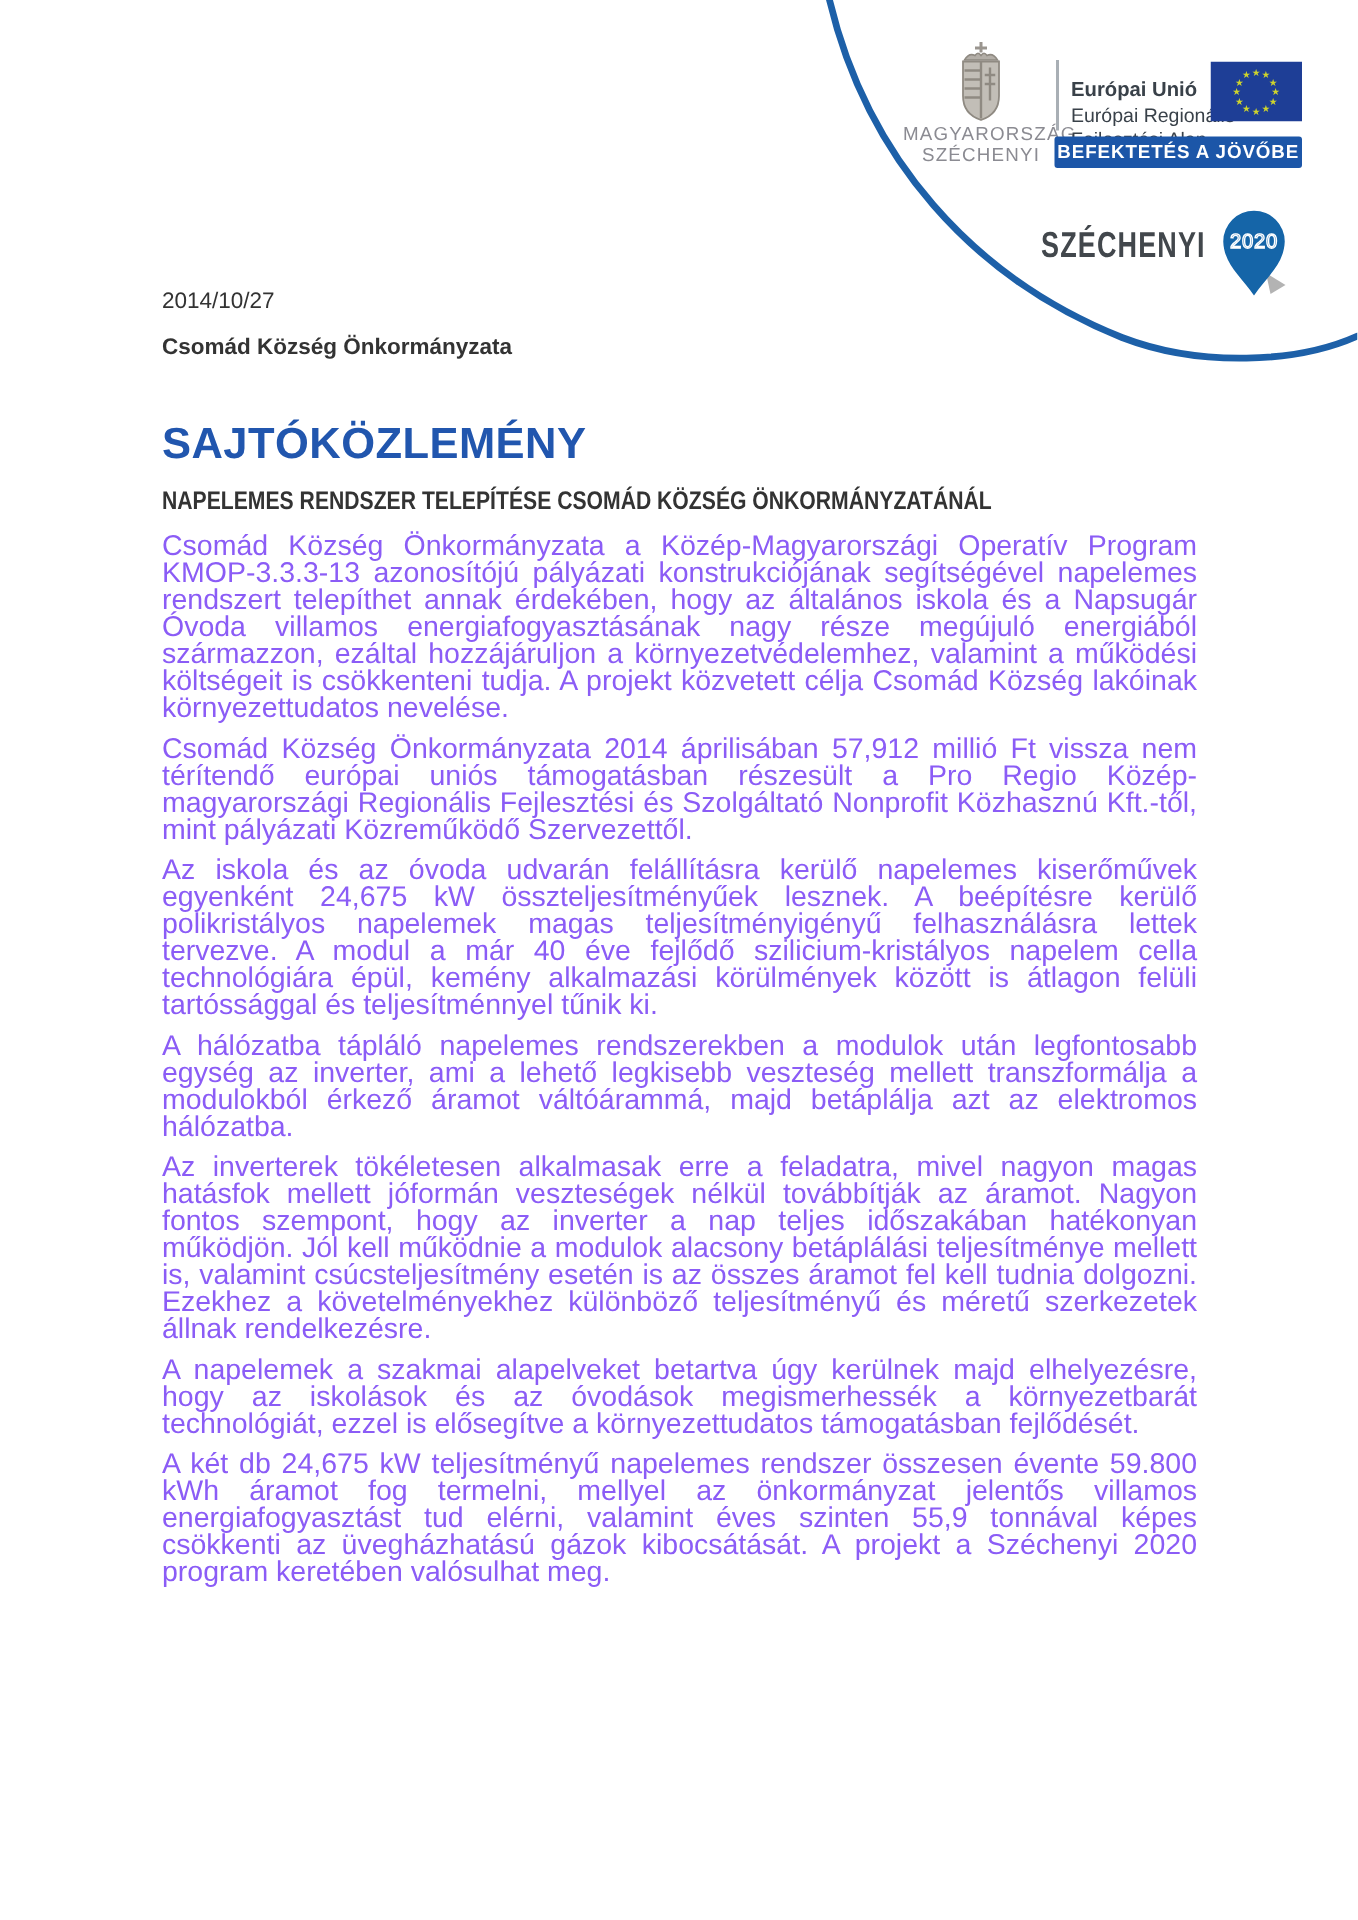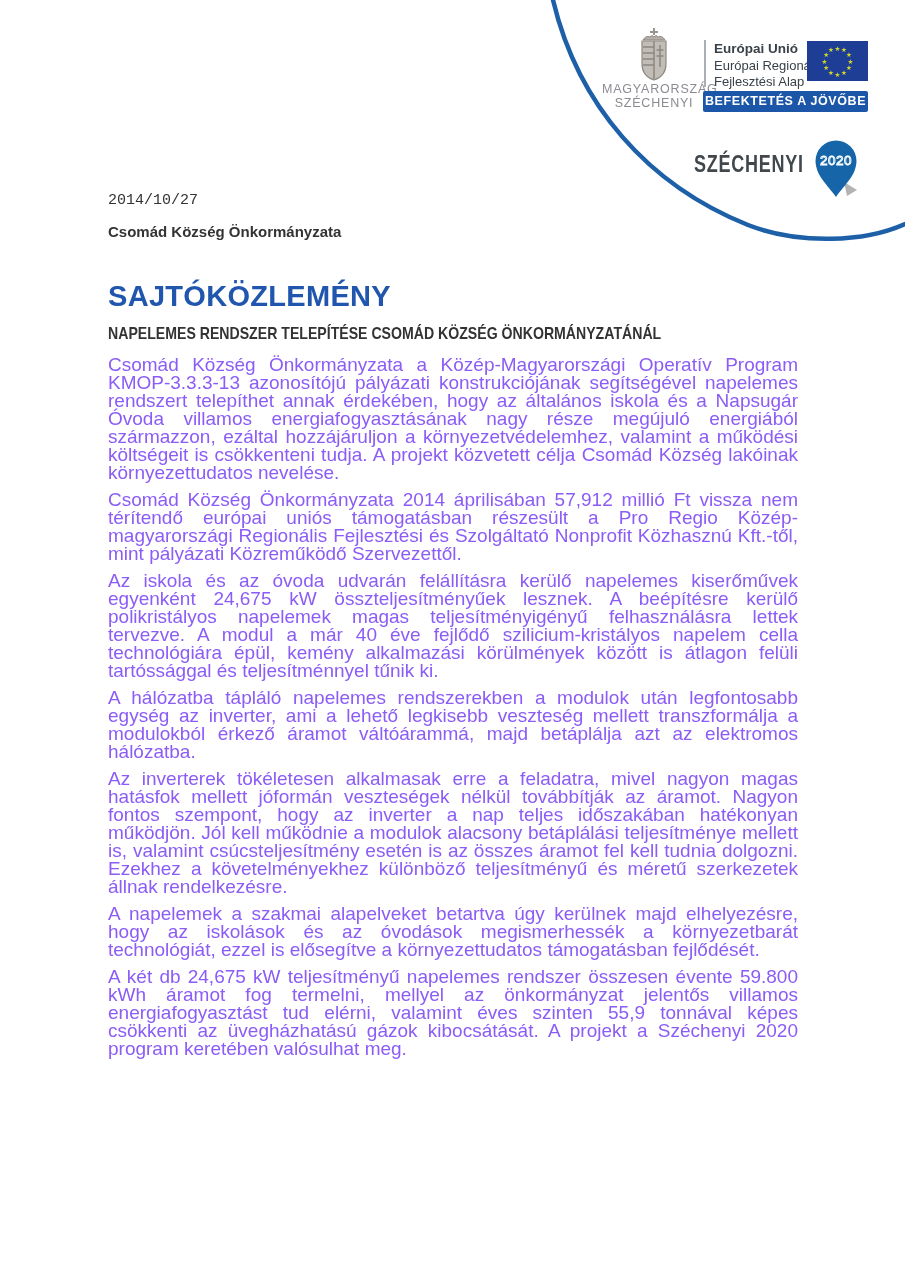--- a/index.html
+++ b/index.html
@@ -12,36 +12,36 @@
   .curve { position:absolute; left:0; top:0; width:905px; height:1280px; pointer-events:none; }
 
   
   .gov { position:absolute; left:602px; top:27px; width:104px; text-align:center; }
   .gov svg { display:block; margin:0 auto 2px; }
   .gov-text { font-family:Liberation Sans, sans-serif; font-size:12.5px; line-height:13.5px;
               color:#8b8b92; letter-spacing:0.8px; }
 
   
   .eu-divider { position:absolute; left:704px; top:40px; width:2px; height:47px; background:#a9afb5; }
-  .eu-text { position:absolute; left:714px; top:41px; font-size:13px; line-height:16.5px; color:#394149; }
+  .eu-text { position:absolute; left:714px; top:52px; font-size:13px; line-height:16.5px; color:#394149; }
   .eu-text .b { font-weight:bold; font-size:13.5px; }
   .eu-flag { position:absolute; left:807px; top:41px; }
   .eu-banner { position:absolute; left:703px; top:91px; width:165px; height:21px;
                background:#1c56a8; color:#ffffff; font-weight:bold; font-size:12.5px;
                letter-spacing:0.6px; text-align:center; line-height:21px; border-radius:2px; }
 
   
   .sz-text { position:absolute; left:694px; top:150px; font-size:24px; font-weight:bold;
              color:#42474c; letter-spacing:1px; transform:scaleX(0.75); transform-origin:0 50%;
              white-space:nowrap; }
   .sz-pin { position:absolute; left:813px; top:139px; }
 
   
   .content { position:absolute; left:108px; top:192px; width:690px; }
-  .date { font-size:15px; margin:0 0 14px;font-family:Liberation Mono, monospace; }
+  .date { font-size:15px; margin:0 0 14px; }
   .org  { font-size:15px; font-weight:bold; margin:0 0 40px; }
   .title { font-size:29px; font-weight:bold; color:#2156ae; margin:4px 0 11px; letter-spacing:0.3px; }
   .subtitle { font-size:17px; font-weight:bold; color:#333; margin:0 0 12px;
               transform:scaleX(0.83); transform-origin:0 50%; white-space:nowrap; }
   .lead { font-size:15px; font-weight:bold; line-height:19px; text-align:justify; margin:0 0 41px; }
   .body p { font-size:19px; line-height:18px; text-align:justify; margin:0 0 9px; color:#8b5cf6; }
 </style>
 </head>
 <body>
 

